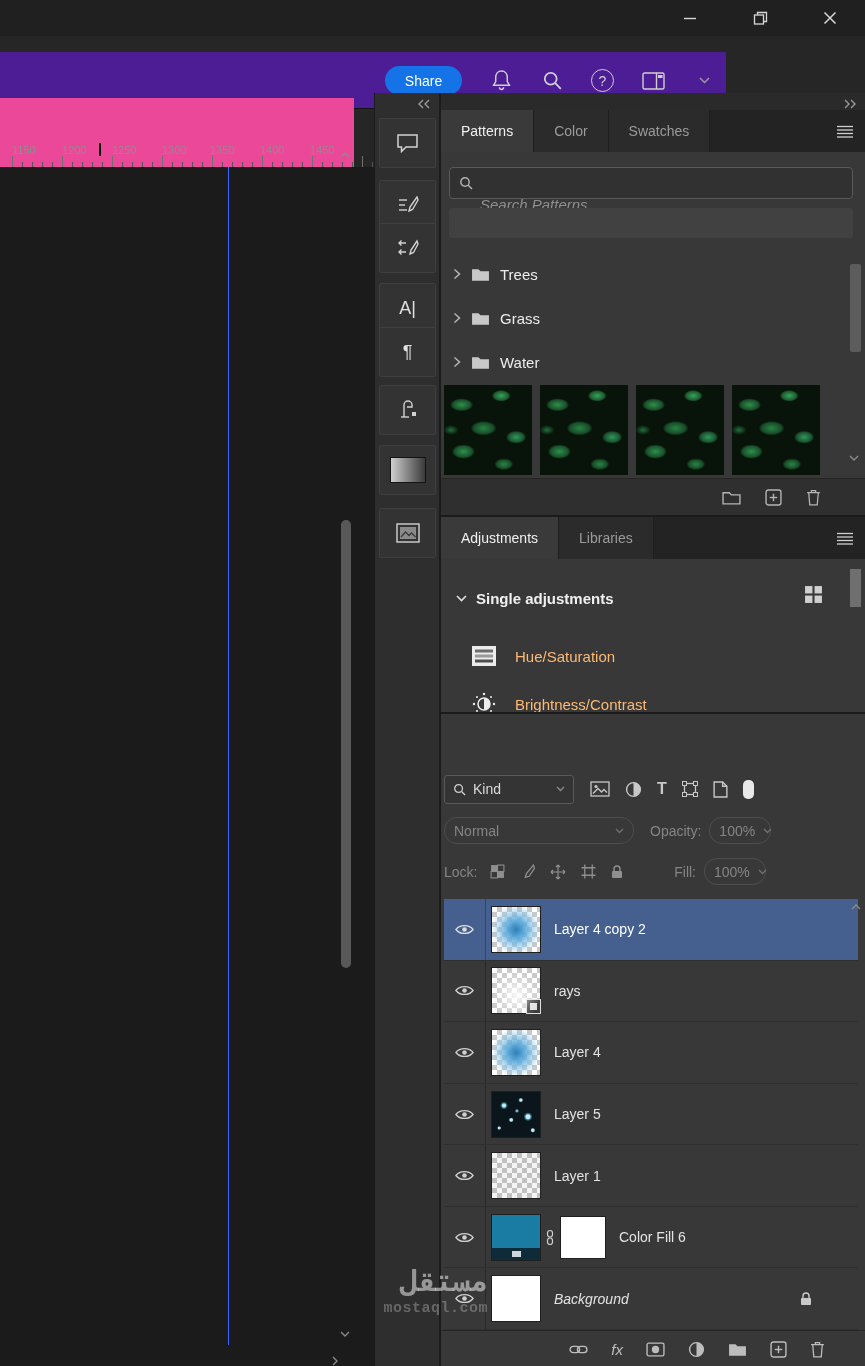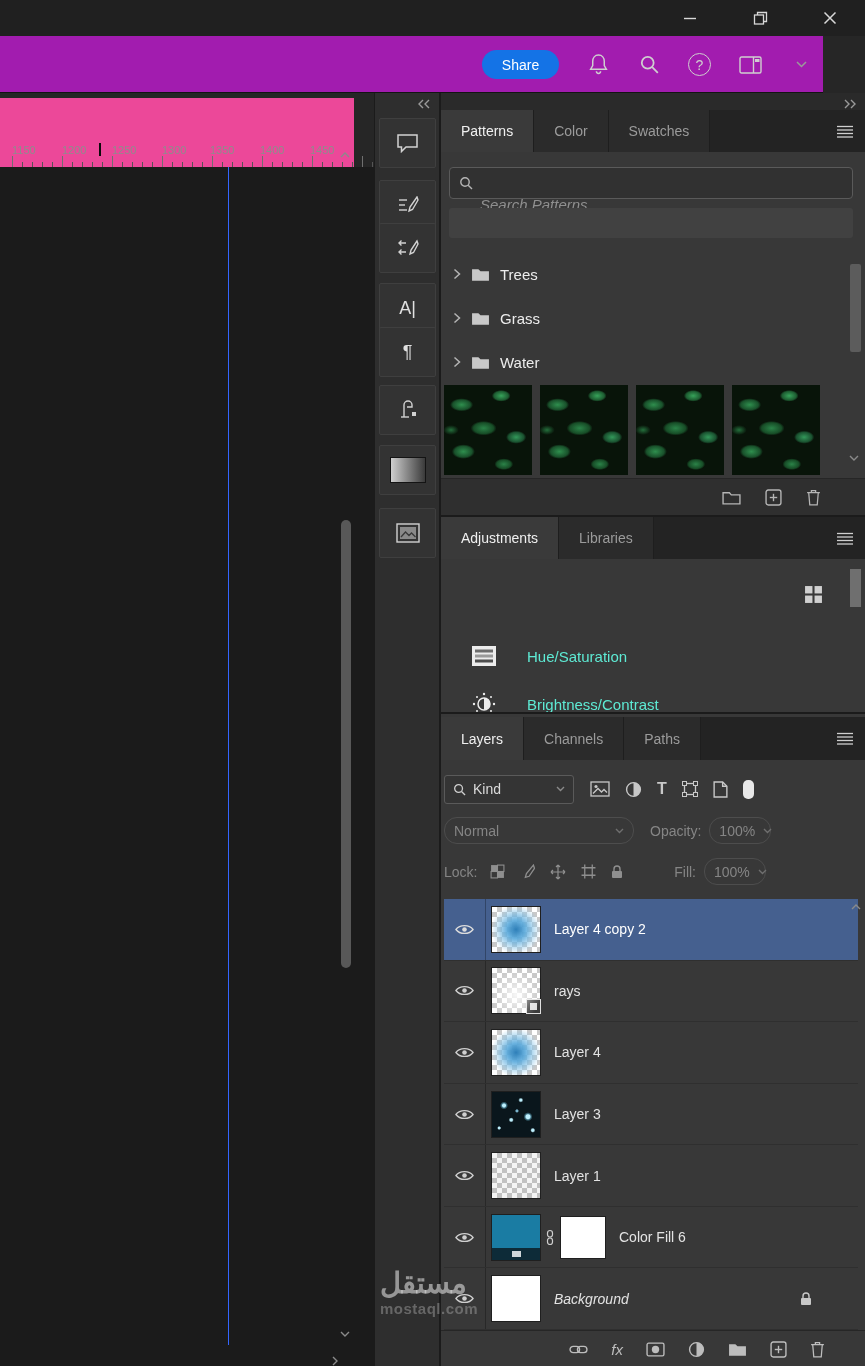--- a/index.html
+++ b/index.html
@@ -6,21 +6,21 @@
   html,body { background:#111; }
   body { font-family:"Liberation Sans", sans-serif; }
   .app { position:relative; width:865px; height:1366px; background:#262626; overflow:hidden; color:#d6d6d6; }
 
   
   .titlebar { position:absolute; top:0; left:0; width:865px; height:36px; background:#202020; }
   .win-controls { position:absolute; right:0; top:0; height:36px; display:flex; }
   .win-btn { width:70px; height:36px; display:flex; align-items:center; justify-content:center; }
 
   
-  .optionsbar { position:absolute; top:36px; left:0; width:823px; height:57px; background:#a21caf; border-bottom:1px solid #141414; }
+  .optionsbar { position:absolute; top:52px; left:0; width:726px; height:57px; background:#4c1d95; border-bottom:1px solid #141414; }
   .opts-right { position:absolute; right:10px; top:0; height:57px; display:flex; align-items:center; gap:27px; }
   .share-btn { min-width:77px; height:29px; border:none; border-radius:15px; background:#1473e6; color:#fff; font-size:14px; font-family:"Liberation Sans",sans-serif; padding:0 18px; }
   .topicon { display:inline-flex; align-items:center; justify-content:center; width:24px; height:24px; }
   .help-circle { width:23px; height:23px; border:1.6px solid #cfcfcf; border-radius:50%; display:flex; align-items:center; justify-content:center; font-size:14px; color:#cfcfcf; }
 
   
   .canvas { position:absolute; top:98px; left:0; width:354px; height:1273px; background:#ec4899; }
   .ruler { position:absolute; top:45px; left:0; width:374px; height:24px;
     background-image:
       repeating-linear-gradient(to right,#707070 0 1px,transparent 1px 50px),
@@ -73,21 +73,21 @@
       radial-gradient(ellipse 11px 7px at 8% 50%, #246f3c 0%, transparent 70%); }
   .pat-scroll-thumb { position:absolute; right:4px; top:171px; width:11px; height:88px; background:#5c5c5c; border-radius:2px; }
   .panel-footer { position:absolute; top:385px; left:0; right:0; height:37px; background:#2f2f2f; border-top:1px solid #262626; display:flex; align-items:center; justify-content:flex-end; gap:24px; padding-right:44px; }
 
   
   .adjustments-panel { top:515px; height:197px; border-top:2px solid #1b1b1b; }
   .adjustments-panel .tabbar { top:0; }
   .section-head { position:absolute; top:65px; left:15px; height:32px; display:flex; align-items:center; gap:9px; font-size:15px; color:#f0f0f0; font-weight:bold; }
   .grid-btn { position:absolute; top:68px; right:42px; }
   .adj-scroll-thumb { position:absolute; right:4px; top:52px; width:11px; height:38px; background:#6f6f6f; }
-  .adj-item { position:absolute; left:30px; height:44px; display:flex; align-items:center; gap:30px; font-size:15px; color:#5eead4; }
+  .adj-item { position:absolute; left:30px; height:44px; display:flex; align-items:center; gap:18px; font-size:15px; color:#fdba74; }
 
   
   .layers-panel { top:712px; height:654px; border-top:2px solid #1b1b1b; }
   .layers-panel .tabbar { top:3px; height:43px; }
   .filter-row { position:absolute; top:60px; left:3px; right:3px; height:30px; display:flex; align-items:center; }
   .kind-box { width:130px; height:29px; border:1px solid #5a5a5a; border-radius:3px; background:#343434; display:flex; align-items:center; gap:7px; padding:0 8px; font-size:14px; color:#dadada; }
   .kind-box .chev { margin-left:auto; }
   .f-icons { display:flex; align-items:center; gap:15px; margin-left:16px; color:#c8c8c8; }
   .filter-toggle { width:11px; height:19px; background:#e8e8e8; border-radius:5px; }
   .blend-row { position:absolute; top:103px; left:3px; right:3px; height:27px; display:flex; align-items:center; }
@@ -128,21 +128,21 @@
   .thumb-white { background:#fff; }
   .mask-thumb { width:46px; height:43px; background:#fff; border:1px solid #1f1f1f; flex:none; }
   .layer-name { font-size:14px; color:#e3e3e3; margin-left:13px; }
   .layer-row.selected .layer-name { color:#fff; }
   .row-lock { margin-left:auto; margin-right:46px; display:flex; }
   .layers-bottom { position:absolute; top:616px; left:0; right:0; height:38px; border-top:1px solid #262626; display:flex; align-items:center; justify-content:flex-end; gap:23px; padding-right:40px; }
   .fx-glyph { font-size:15px; font-style:italic; color:#bdbdbd; }
   .layers-scroll-up { position:absolute; right:4px; top:190px; }
 
   
-  .watermark { position:absolute; left:380px; top:1268px; width:108px; text-align:left; z-index:50; font-family:Liberation Sans, sans-serif; pointer-events:none; }
+  .watermark { position:absolute; left:380px; top:1268px; width:108px; text-align:right; z-index:50; font-family:Liberation Mono, monospace; pointer-events:none; }
   .watermark .ar { font-size:29px; font-weight:bold; color:rgba(215,215,215,0.62); line-height:1.1; }
   .watermark .en { font-size:15px; font-weight:bold; color:rgba(150,150,150,0.55); letter-spacing:0.5px; }
 </style>
 </head>
 <body>
 
 <div class="app">
 
   <div class="titlebar">
     <div class="win-controls">
@@ -397,20 +397,28 @@
       <span class="menu-btn">
         <svg width="16" height="13" viewBox="0 0 16 13">
             <g stroke="#cfcfcf" stroke-width="1.3">
               <line x1="0" y1="1.5" x2="16" y2="1.5"></line>
               <line x1="0" y1="5" x2="16" y2="5"></line>
               <line x1="0" y1="8.5" x2="16" y2="8.5"></line>
               <line x1="0" y1="12" x2="16" y2="12"></line>
             </g>
           </svg>
       </span>
+    </div>
+    <div class="section-head">
+      <span class="ico">
+        <svg width="11" height="7">
+            <path d="M1 1 L5.5 5.5 L10 1" stroke="#e0e0e0" stroke-width="1.6" fill="none"></path>
+          </svg>
+      </span>
+      <span>Single adjustments</span>
     </div>
     <span class="grid-btn ico">
       <svg width="19" height="19" viewBox="0 0 18 18">
           <rect x="1" y="1" width="7" height="7" fill="#d0d0d0"></rect>
           <rect x="10" y="1" width="7" height="7" fill="#d0d0d0"></rect>
           <rect x="1" y="10" width="7" height="7" fill="#d0d0d0"></rect>
           <rect x="10" y="10" width="7" height="7" fill="#d0d0d0"></rect>
         </svg>
     </span>
     <div class="adj-scroll-thumb"></div>
@@ -440,35 +448,20 @@
               <circle cx="6" cy="19" r="1"></circle>
               <circle cx="20" cy="19" r="1"></circle>
             </g>
           </svg>
       </span>
       <span>Brightness/Contrast</span>
     </div>
   </div>
 
   <div class="panel layers-panel">
-    <div class="tabbar">
-      <div class="tab active">Layers</div>
-      <div class="tab">Channels</div>
-      <div class="tab">Paths</div>
-      <span class="menu-btn">
-        <svg width="16" height="13" viewBox="0 0 16 13">
-            <g stroke="#cfcfcf" stroke-width="1.3">
-              <line x1="0" y1="1.5" x2="16" y2="1.5"></line>
-              <line x1="0" y1="5" x2="16" y2="5"></line>
-              <line x1="0" y1="8.5" x2="16" y2="8.5"></line>
-              <line x1="0" y1="12" x2="16" y2="12"></line>
-            </g>
-          </svg>
-      </span>
-    </div>
 
     <div class="filter-row">
       <div class="kind-box">
         <span class="ico">
           <svg width="13" height="13" viewBox="0 0 14 14">
               <circle cx="6" cy="6" r="4.2" fill="none" stroke="#cfcfcf" stroke-width="1.4"></circle>
               <line x1="9.2" y1="9.2" x2="13" y2="13" stroke="#cfcfcf" stroke-width="1.4"></line>
             </svg>
         </span>
         <span>Kind</span>
@@ -614,21 +607,21 @@
       </div>
 
       <div class="layer-row">
         <div class="eye-cell">
           <svg width="19" height="13" viewBox="0 0 20 12">
               <path d="M1 6 C5 0.5 15 0.5 19 6 C15 11.5 5 11.5 1 6 Z" fill="none" stroke="#cfcfcf" stroke-width="1.4"></path>
               <circle cx="10" cy="6" r="2.4" fill="#cfcfcf"></circle>
             </svg>
         </div>
         <div class="thumb thumb-dark"></div>
-        <span class="layer-name">Layer 3</span>
+        <span class="layer-name">Layer 5</span>
       </div>
 
       <div class="layer-row">
         <div class="eye-cell">
           <svg width="19" height="13" viewBox="0 0 20 12">
               <path d="M1 6 C5 0.5 15 0.5 19 6 C15 11.5 5 11.5 1 6 Z" fill="none" stroke="#cfcfcf" stroke-width="1.4"></path>
               <circle cx="10" cy="6" r="2.4" fill="#cfcfcf"></circle>
             </svg>
         </div>
         <div class="thumb checker thumb-light"></div>

